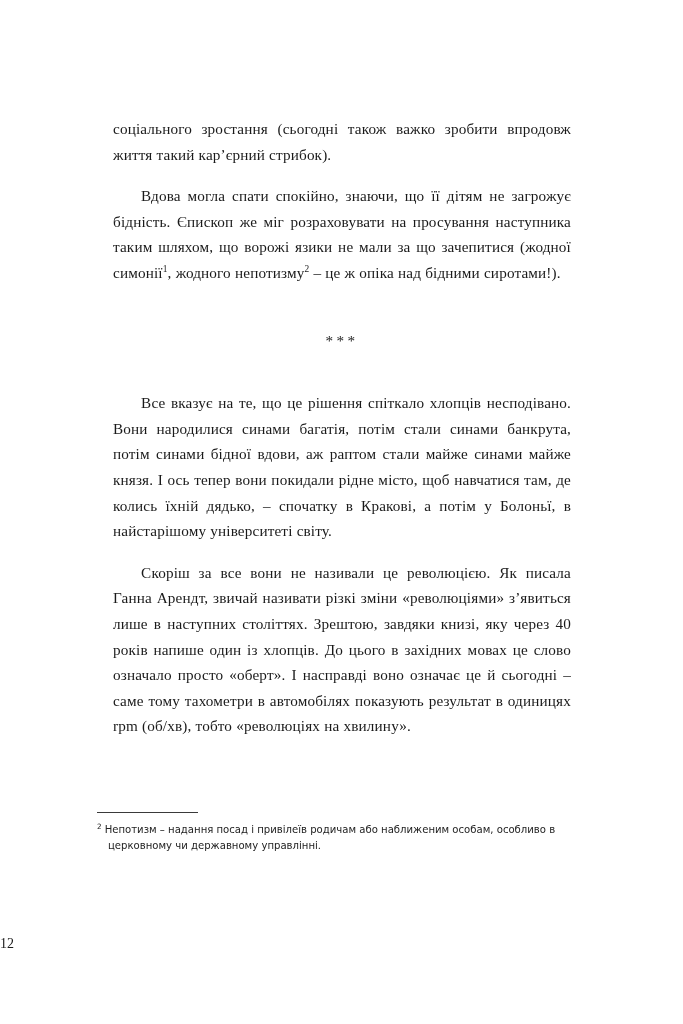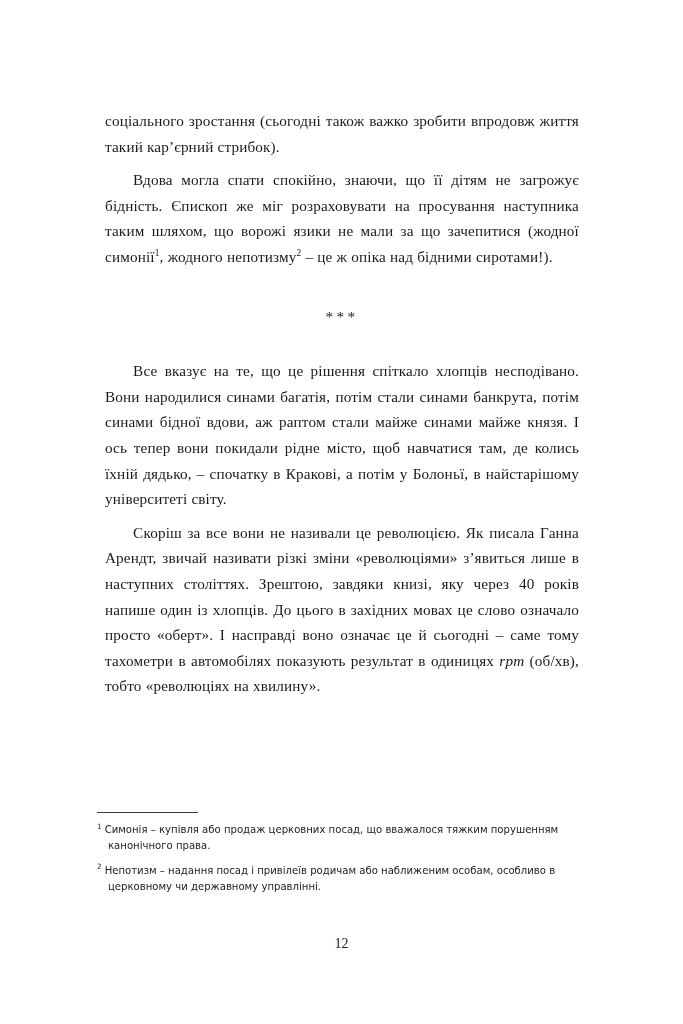--- a/index.html
+++ b/index.html
@@ -26,41 +26,40 @@
 
   
   .text-column {
     position: absolute;
     left: 97px;
     top: 100px;
     width: 490px;
   }
 
   p.body-par {
-    margin: 8px;
+    margin: 16px;
     font-size: 15.2px;
     line-height: 25.6px;
     text-align: justify;
     text-justify: inter-word;
     letter-spacing: 0.01em;
     word-spacing: 0.01em;
     hyphens: manual;
   }
   p.body-par.indent {
     text-indent: 1.85em;
   }
 
   sup.fn-ref {
     font-size: 0.62em;
     vertical-align: super;
     line-height: 0;
   }
 
   .ital {
-    font-style: italic;
   }
 
   
   .divider {
     margin: 0;
     text-align: center;
     font-size: 15.2px;
     line-height: 25.6px;
     letter-spacing: 0.22em;
     padding-top: 26px;
@@ -101,21 +100,21 @@
     line-height: 0;
     margin-right: 3px;
   }
 
   
   .folio {
     position: absolute;
     left: 0;
     right: 0;
     top: 934px;
-    text-align: center;
+    text-align: left;
     font-size: 14px;
     line-height: 20px;
     color: #1a1a1a;
     font-family: "Liberation Serif", "DejaVu Serif", serif;
   }
 </style>
 </head>
 <body>
 
 <div class="page">
@@ -128,20 +127,19 @@
     <p class="divider">***</p>
     <div>
         <p class="body-par indent">Все вказує на те, що це рішення спіткало хлопців несподівано. Вони народилися синами багатія, потім стали синами банкрута, потім синами бідної вдови, аж раптом стали майже синами майже князя. І ось тепер вони покидали рідне місто, щоб навчатися там, де колись їхній дядько, – спочатку в Кракові, а потім у Болоньї, в найстарішому університеті світу.</p>
         <p class="body-par indent">Скоріш за все вони не називали це революцією. Як писала Ганна Арендт, звичай називати різкі зміни «революціями» з’явиться лише в наступних століттях. Зрештою, завдяки книзі, яку через 40 років напише один із хлопців. До цього в західних мовах це слово означало просто «оберт». І насправді воно означає це й сьогодні – саме тому тахометри в автомобілях показують результат в одиницях <span class="ital">rpm</span> (об/хв), тобто «революціях на хвилину».</p>
       </div>
   </div>
 
   <div class="footnotes">
     <hr class="fn-rule">
     <div>
-        <p class="footnote"><span class="fn-marker">1</span><span>Симонія – купівля або продаж церковних посад, що вважалося тяжким порушенням канонічного права.</span></p>
         <p class="footnote"><span class="fn-marker">2</span><span>Непотизм – надання посад і привілеїв родичам або наближеним особам, особливо в церковному чи державному управлінні.</span></p>
       </div>
   </div>
 
   <div class="folio">12</div>
 
 </div>
 
 </body></html>

